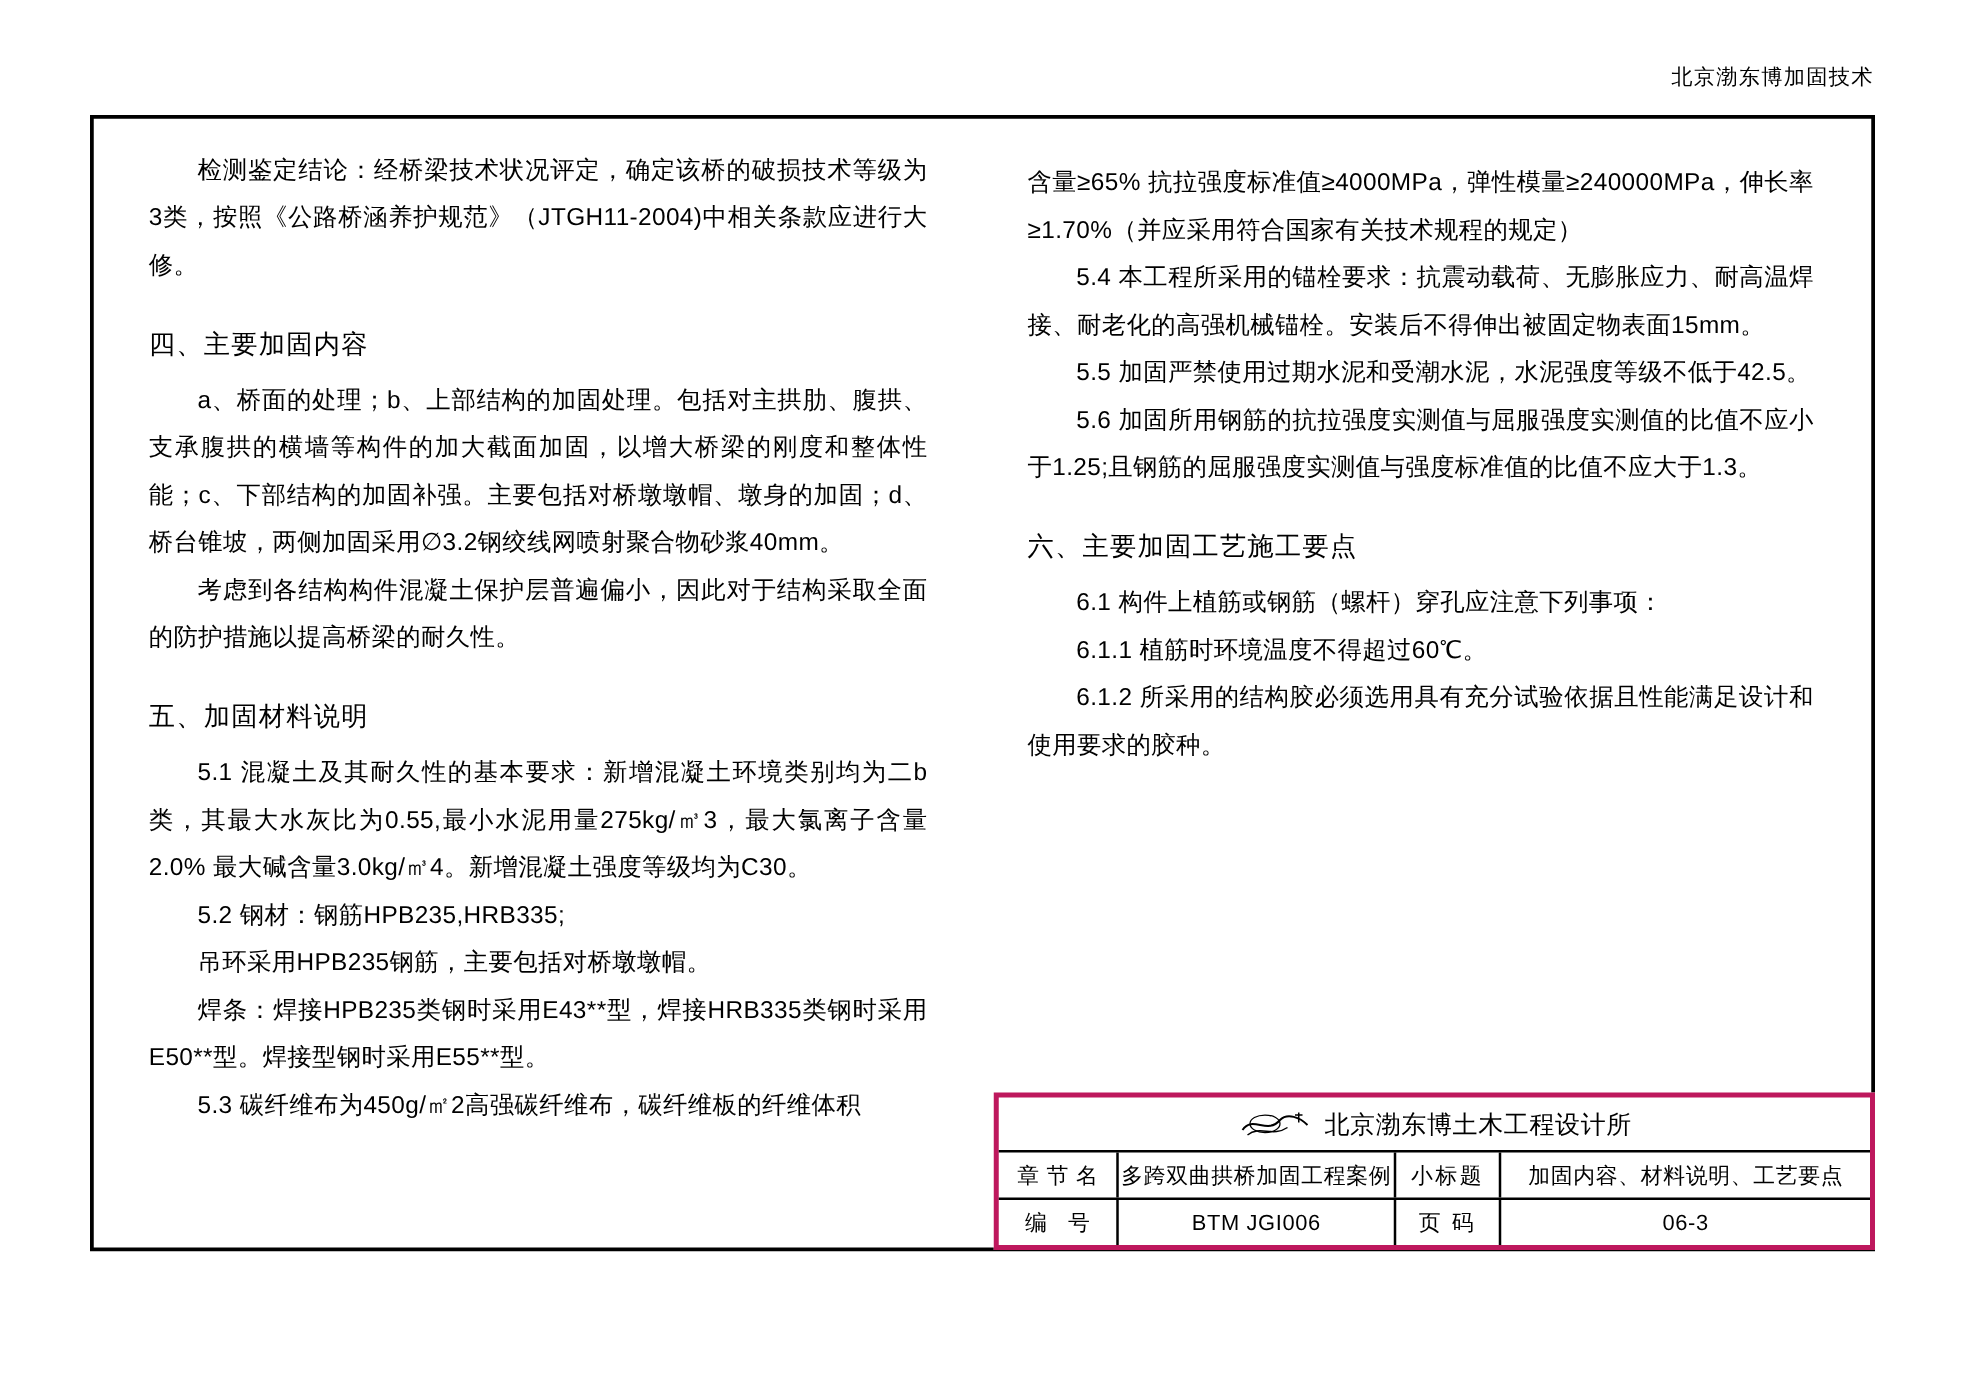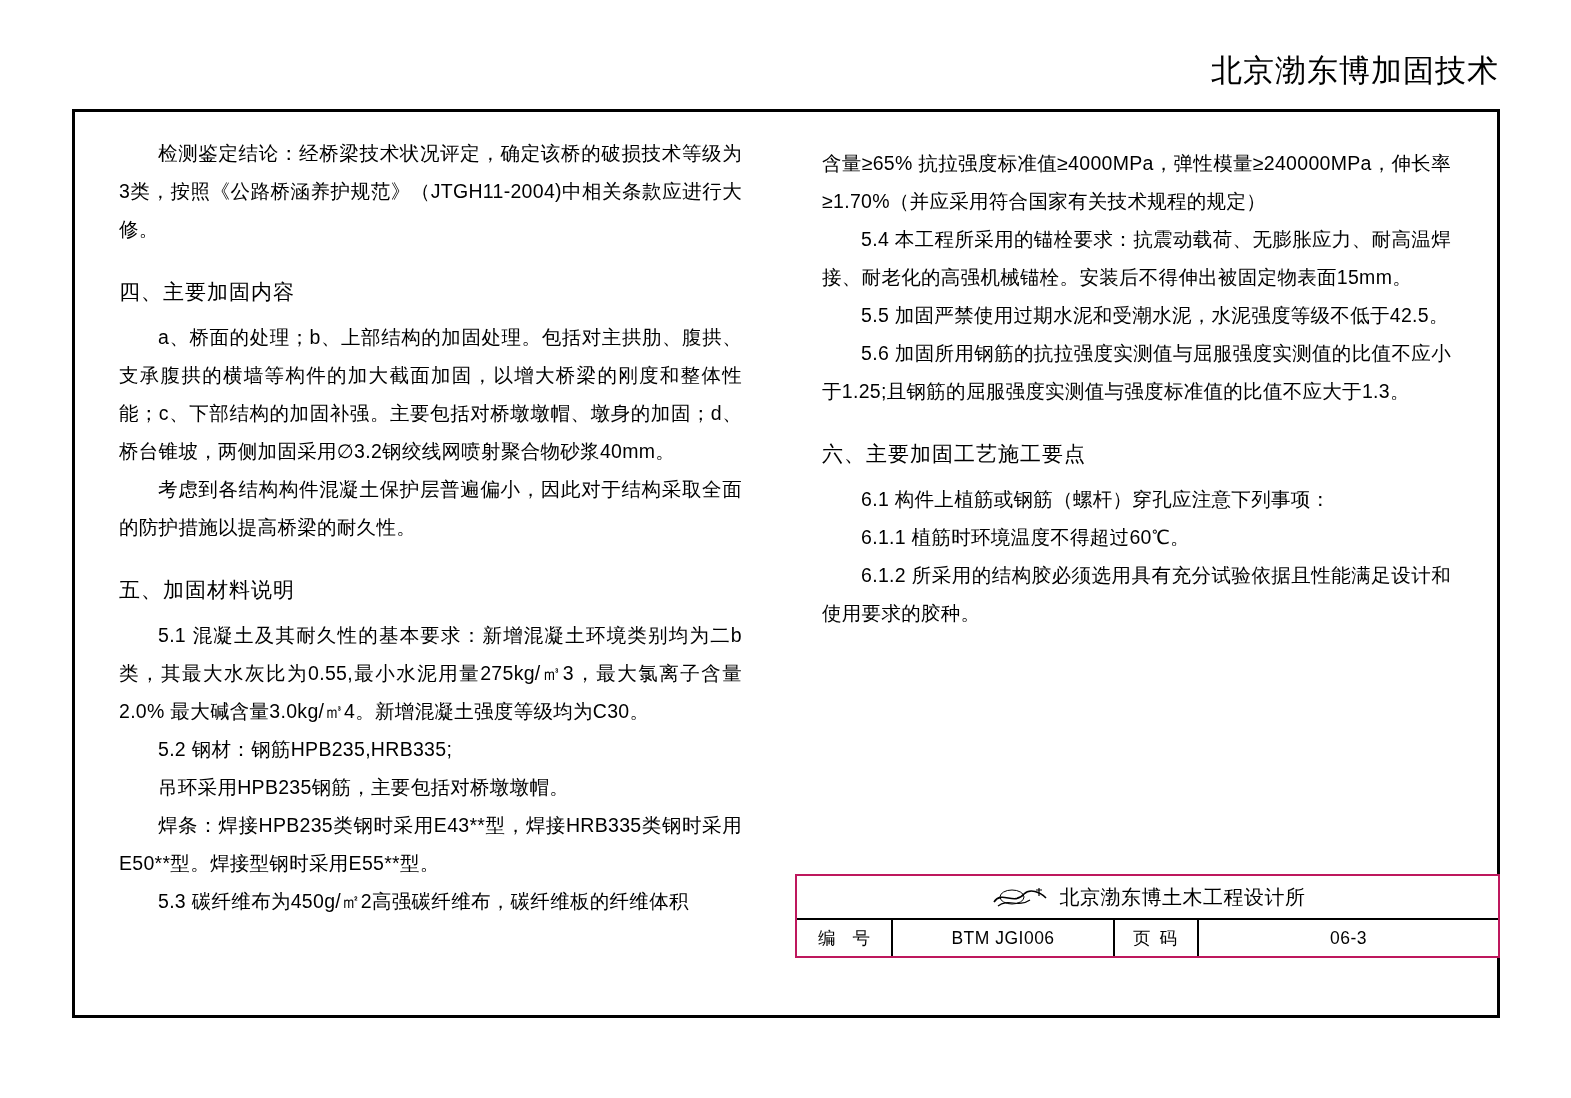--- a/index.html
+++ b/index.html
@@ -17,28 +17,28 @@
   }
   .page {
     position: absolute;
     inset: 0;
   }
   .header-title {
     position: absolute;
     top: 50px;
     right: 72px;
     font-family: "Liberation Serif", serif;
-    font-size: 31px;
+    font-size: 17px;
     letter-spacing: 1px;
     white-space: nowrap;
   }
   .frame {
     position: absolute;
     left: 72px;
-    top: 109px;
+    top: 92px;
     width: 1428px;
     height: 909px;
     border: 3px solid #000000;
     box-sizing: border-box;
   }
   .cols {
     position: absolute;
     left: 0;
     top: 0;
     right: 0;
@@ -75,21 +75,21 @@
     line-height: 40px;
     letter-spacing: 1px;
   }
 
   
   .titleblock {
     position: absolute;
     left: 795px;
     top: 874px;
     width: 705px;
-    border: 2px solid #be185d;
+    border: 4px solid #be185d;
     box-sizing: border-box;
     background: #ffffff;
     font-size: 17.5px;
   }
   .tb-row {
     display: flex;
     border-bottom: 2px solid #000000;
     box-sizing: border-box;
   }
   .tb-row:last-child { border-bottom: none; justify-content: flex-end; }
@@ -171,20 +171,26 @@
             <path d="M4 18 C12 6, 24 22, 34 10 C40 4, 50 8, 56 14" stroke="#000" stroke-width="1.6" fill="none"></path>
             <path d="M8 22 C18 14, 28 24, 40 16" stroke="#000" stroke-width="1.2" fill="none"></path>
             <ellipse cx="22" cy="13" rx="12" ry="7" stroke="#000" stroke-width="1" fill="none"></ellipse>
             <path d="M46 6 L52 6 M49 4 L49 12" stroke="#000" stroke-width="1.2" fill="none"></path>
           </svg>
         </span>
         <span>北京渤东博土木工程设计所</span>
       </div>
     </div>
     <div class="tb-row">
+      <div class="tb-cell w-label">章节名</div>
+      <div class="tb-cell w-value1">多跨双曲拱桥加固工程案例</div>
+      <div class="tb-cell w-label2">小标题</div>
+      <div class="tb-cell w-value2">加固内容、材料说明、工艺要点</div>
+    </div>
+    <div class="tb-row">
       <div class="tb-cell w-label">编  号</div>
       <div class="tb-cell w-value1">BTM JGI006</div>
       <div class="tb-cell w-label2">页  码</div>
       <div class="tb-cell w-value2">06-3</div>
     </div>
   </div>
 
 </div>
 
 </body></html>

